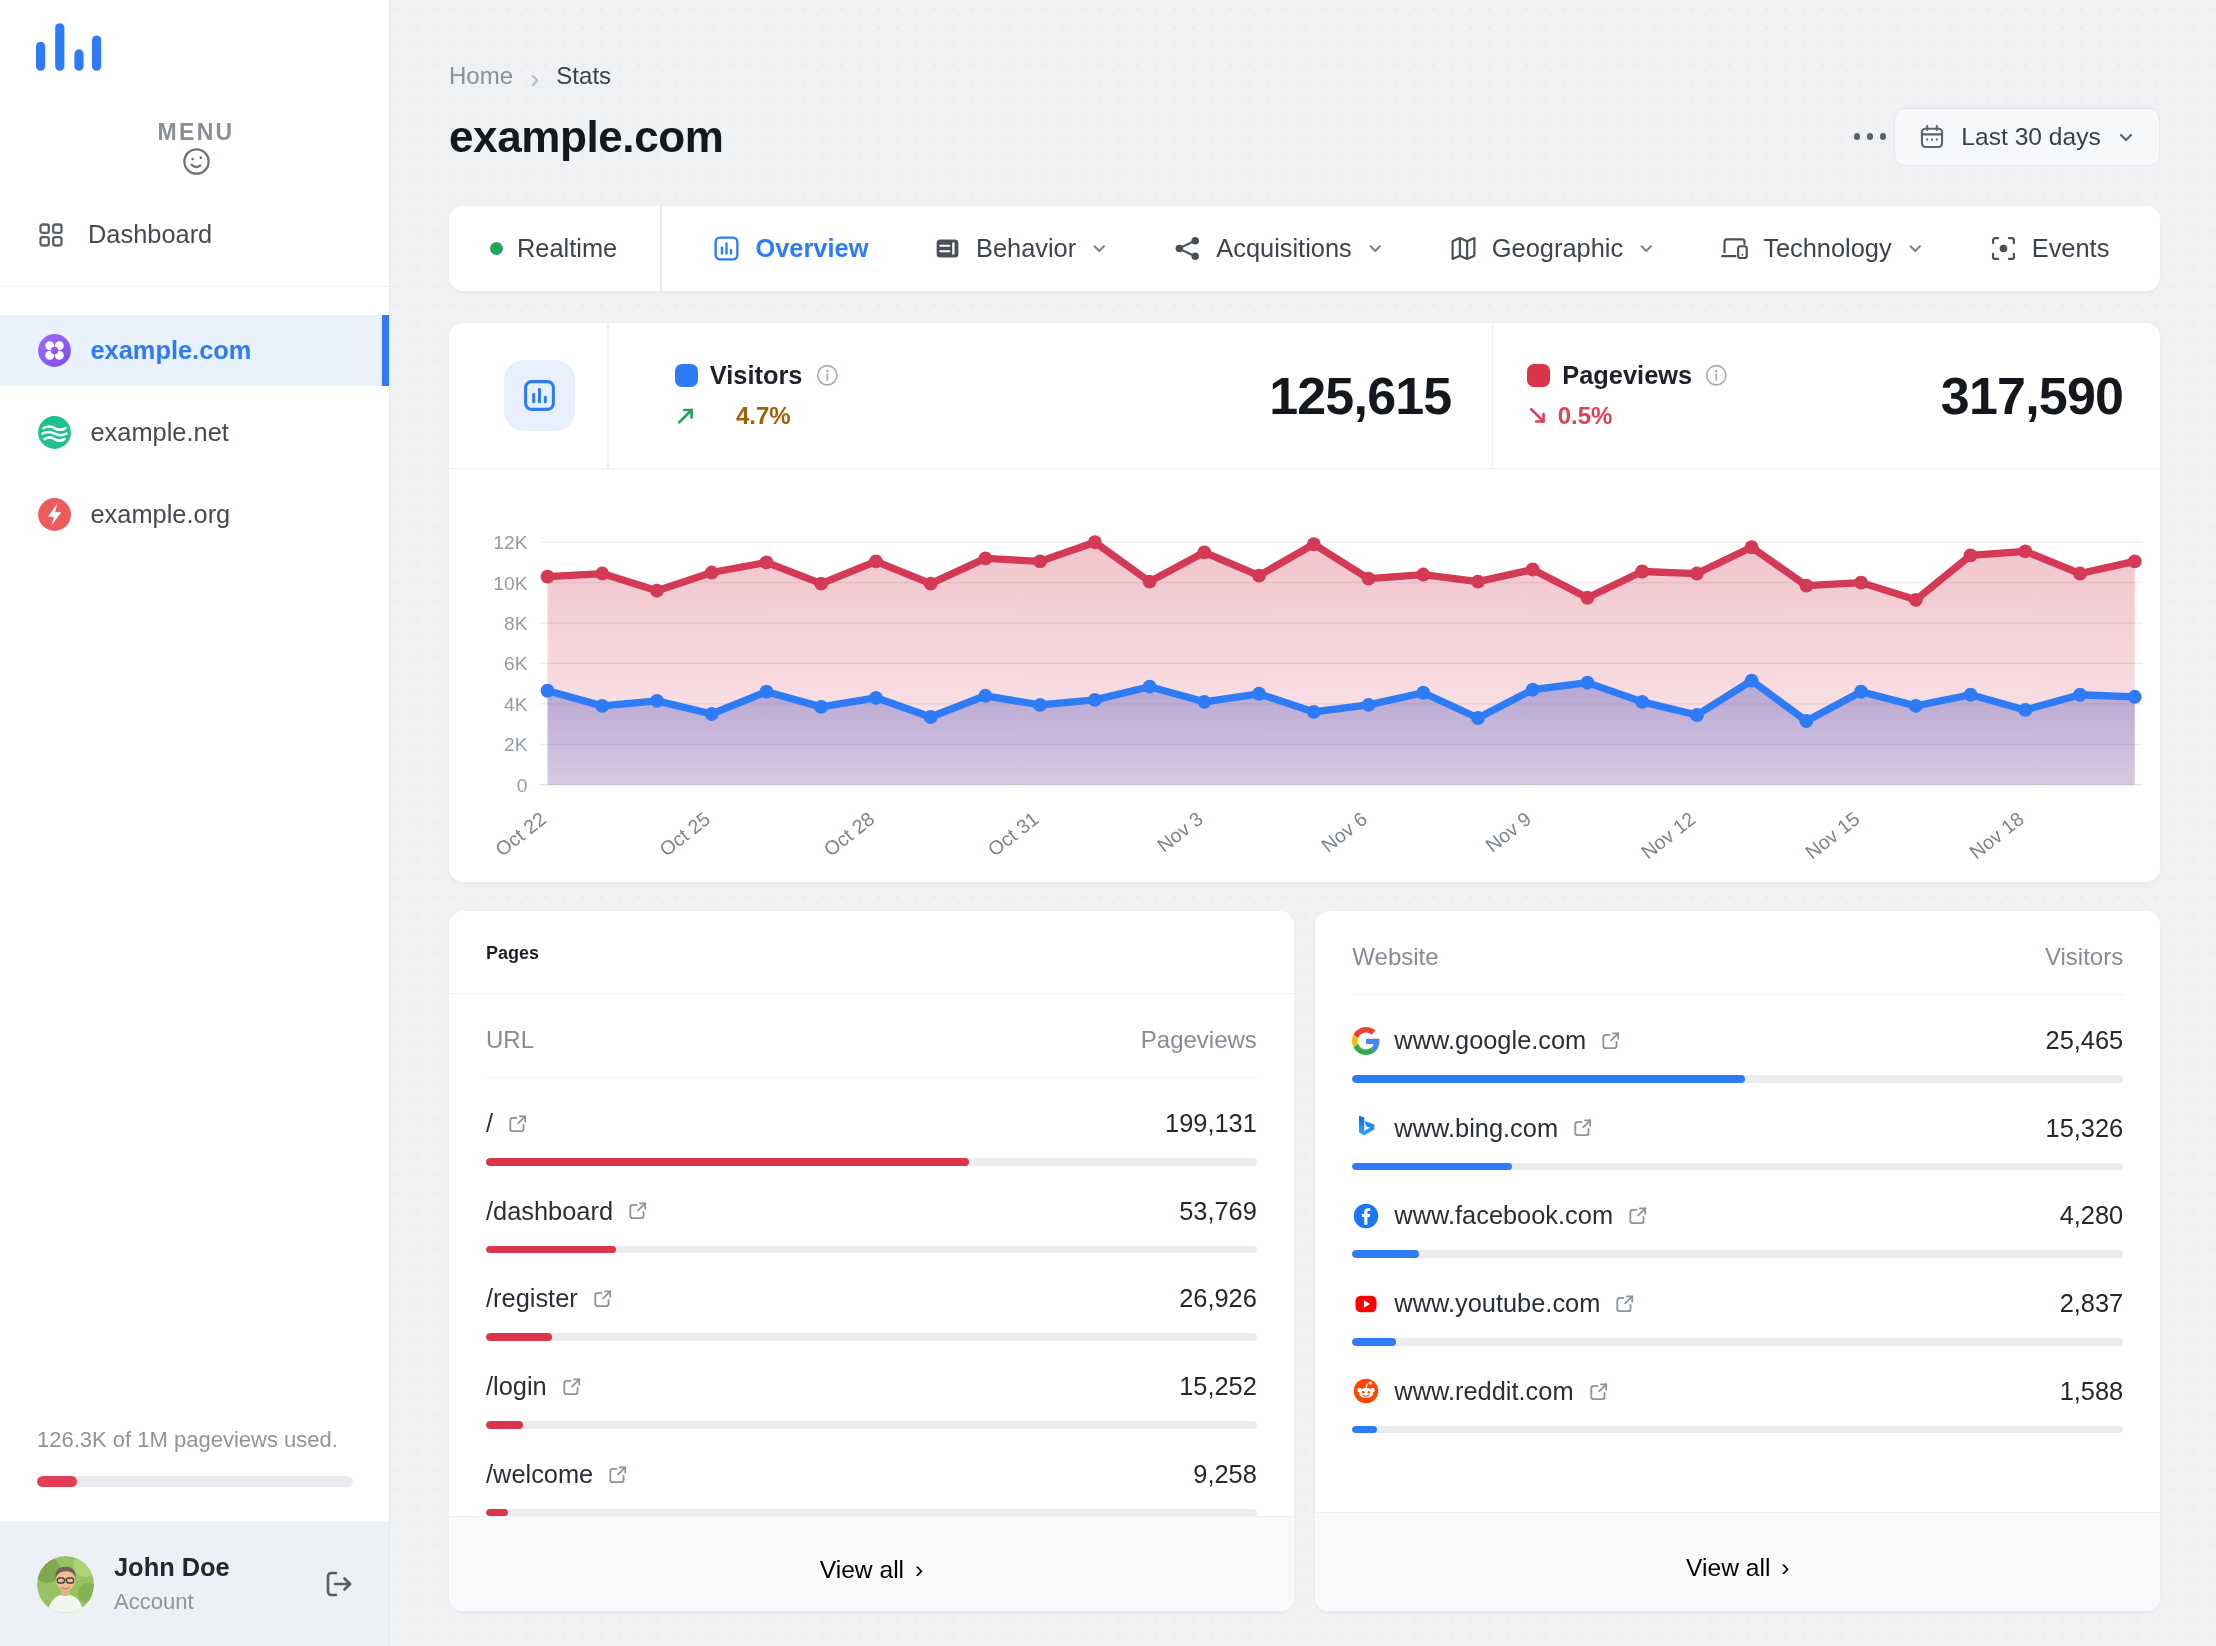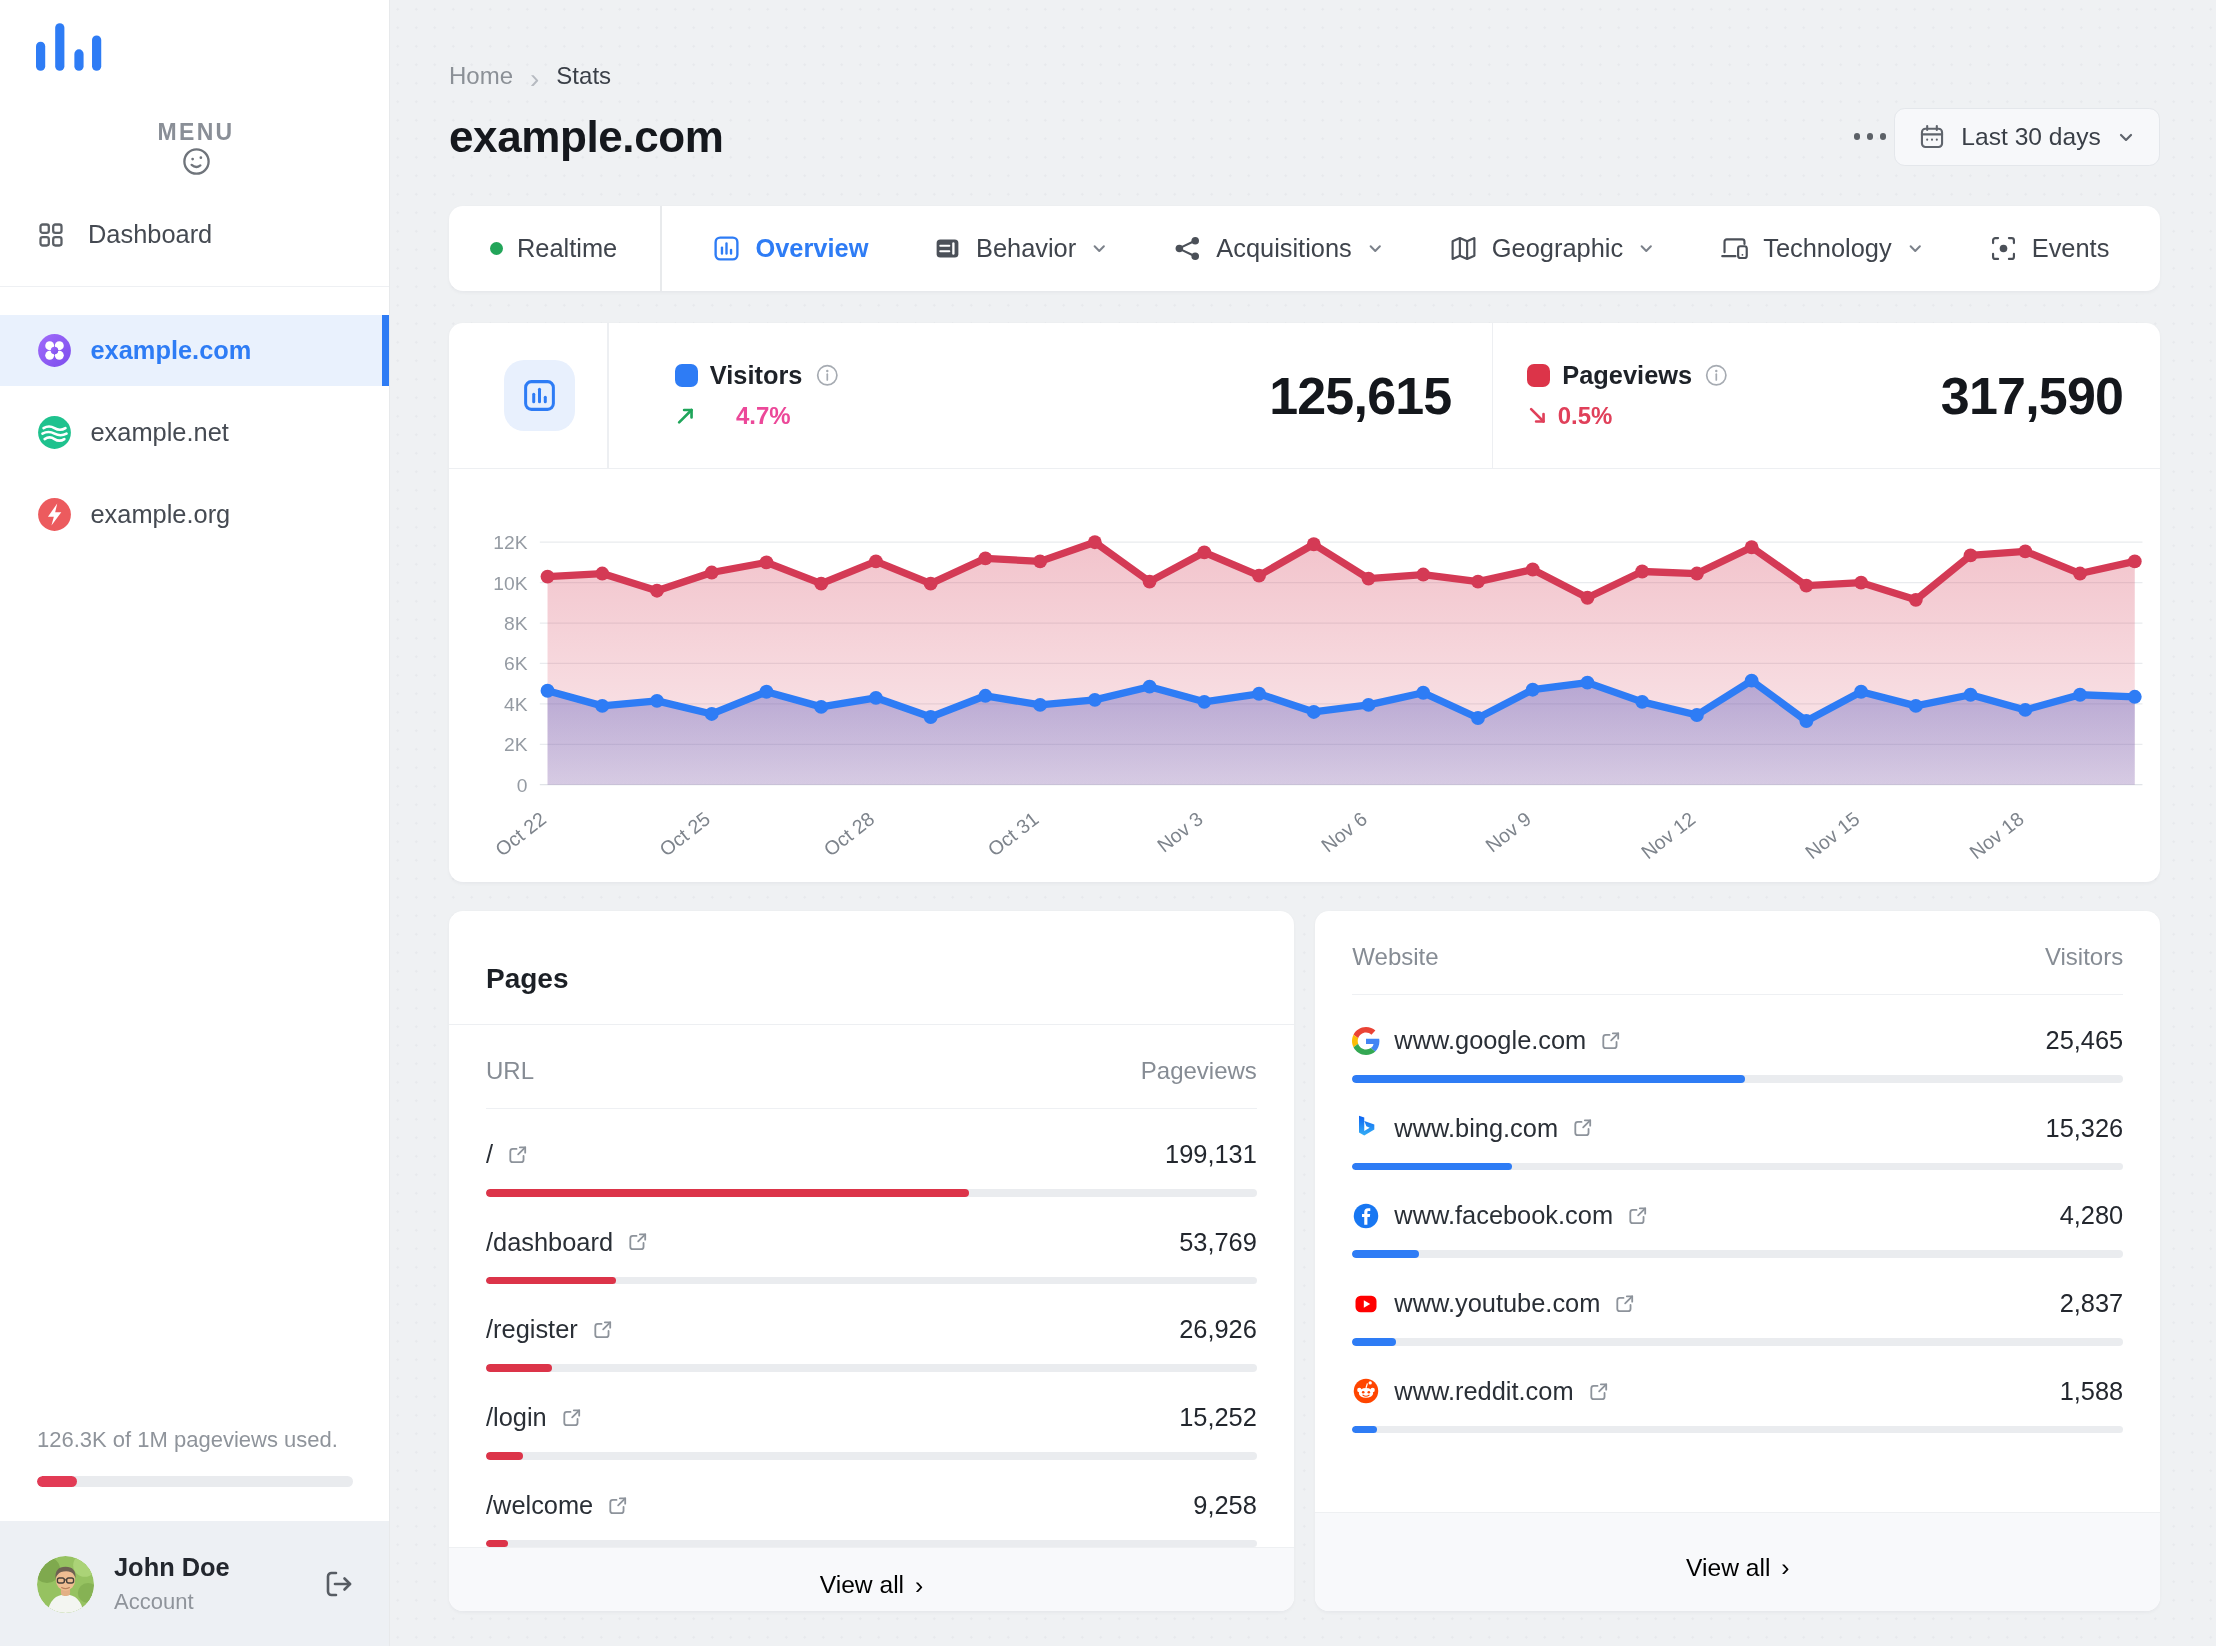--- a/index.html
+++ b/index.html
@@ -75,31 +75,31 @@
   .stat-tile { width:71px; height:71px; border-radius:20px; background:#e8f0fd; display:flex; align-items:center; justify-content:center;
     margin-left:55px; }
   .v-sep { width:1.5px; height:100%; background:#edeff2; }
   .stat-block { display:flex; align-items:center; height:100%; }
   .stat-block .labels { display:flex; flex-direction:column; gap:12.3px; }
   .stat-label-row { display:flex; align-items:center; gap:12.3px; }
   .swatch { width:23px; height:23px; border-radius:7px; }
   .swatch.blue { background:#2e7cf5; } .swatch.red { background:#dc3449; }
   .stat-label { font-size:25.4px; font-weight:700; color:#1e2228; }
   .trend-row { display:flex; align-items:center; gap:9.2px; font-size:24px; font-weight:600; }
-  .trend-row.up { color:#ec4899;gap:40px; } .trend-row.down { color:#e0405a; }
+  .trend-row.up { color:#a16207;gap:40px; } .trend-row.down { color:#e0405a; }
   .stat-value { font-size:52px; font-weight:700; color:#14171c; letter-spacing:-0.8px; margin-left:auto; }
   .block-visitors { flex:0 0 851px; padding:0 40px 0 34px; margin-left:32px; }
   .block-pageviews { flex:1; padding:0 37px 0 34px; }
   .chart-wrap { padding:0 6.2px 0 0; }
 
   
   .tables-row { margin-top:29px; display:flex; gap:21.5px; height:700px; }
   .card { flex:1; background:#fff; border-radius:14px; box-shadow:0 1.5px 3.8px rgba(16,24,40,0.04);
     display:flex; flex-direction:column; overflow:hidden; }
-  .card-title { font-size:28px; font-weight:600; color:#1c2026; padding:52px 37px 29px; border-bottom:1.5px solid #edeff2; }
+  .card-title { font-size:18px; font-weight:600; color:#1c2026; padding:32px 37px 29px; border-bottom:1.5px solid #edeff2; }
   .table-head { display:flex; justify-content:space-between; padding:32px 37px 0; font-size:24px; color:#868c94; }
   .head-rule { margin:23px 37px 0; border-bottom:1.5px solid #eef0f3; }
   .rows { padding:0 37px; }
   .t-row { margin-top:31px; }
   .t-row-top { display:flex; align-items:center; font-size:25.4px; color:#2a2f36; }
   .t-label { display:flex; align-items:center; gap:14px; cursor:pointer; }
   .t-label .site-ic { display:flex; align-items:center; }
   .t-value { margin-left:auto; color:#23272e; }
   .bar-track { margin-top:20px; height:7.7px; border-radius:4.6px; background:#eaecef; overflow:hidden; }
   .bar-fill { height:100%; border-radius:4.6px; }

